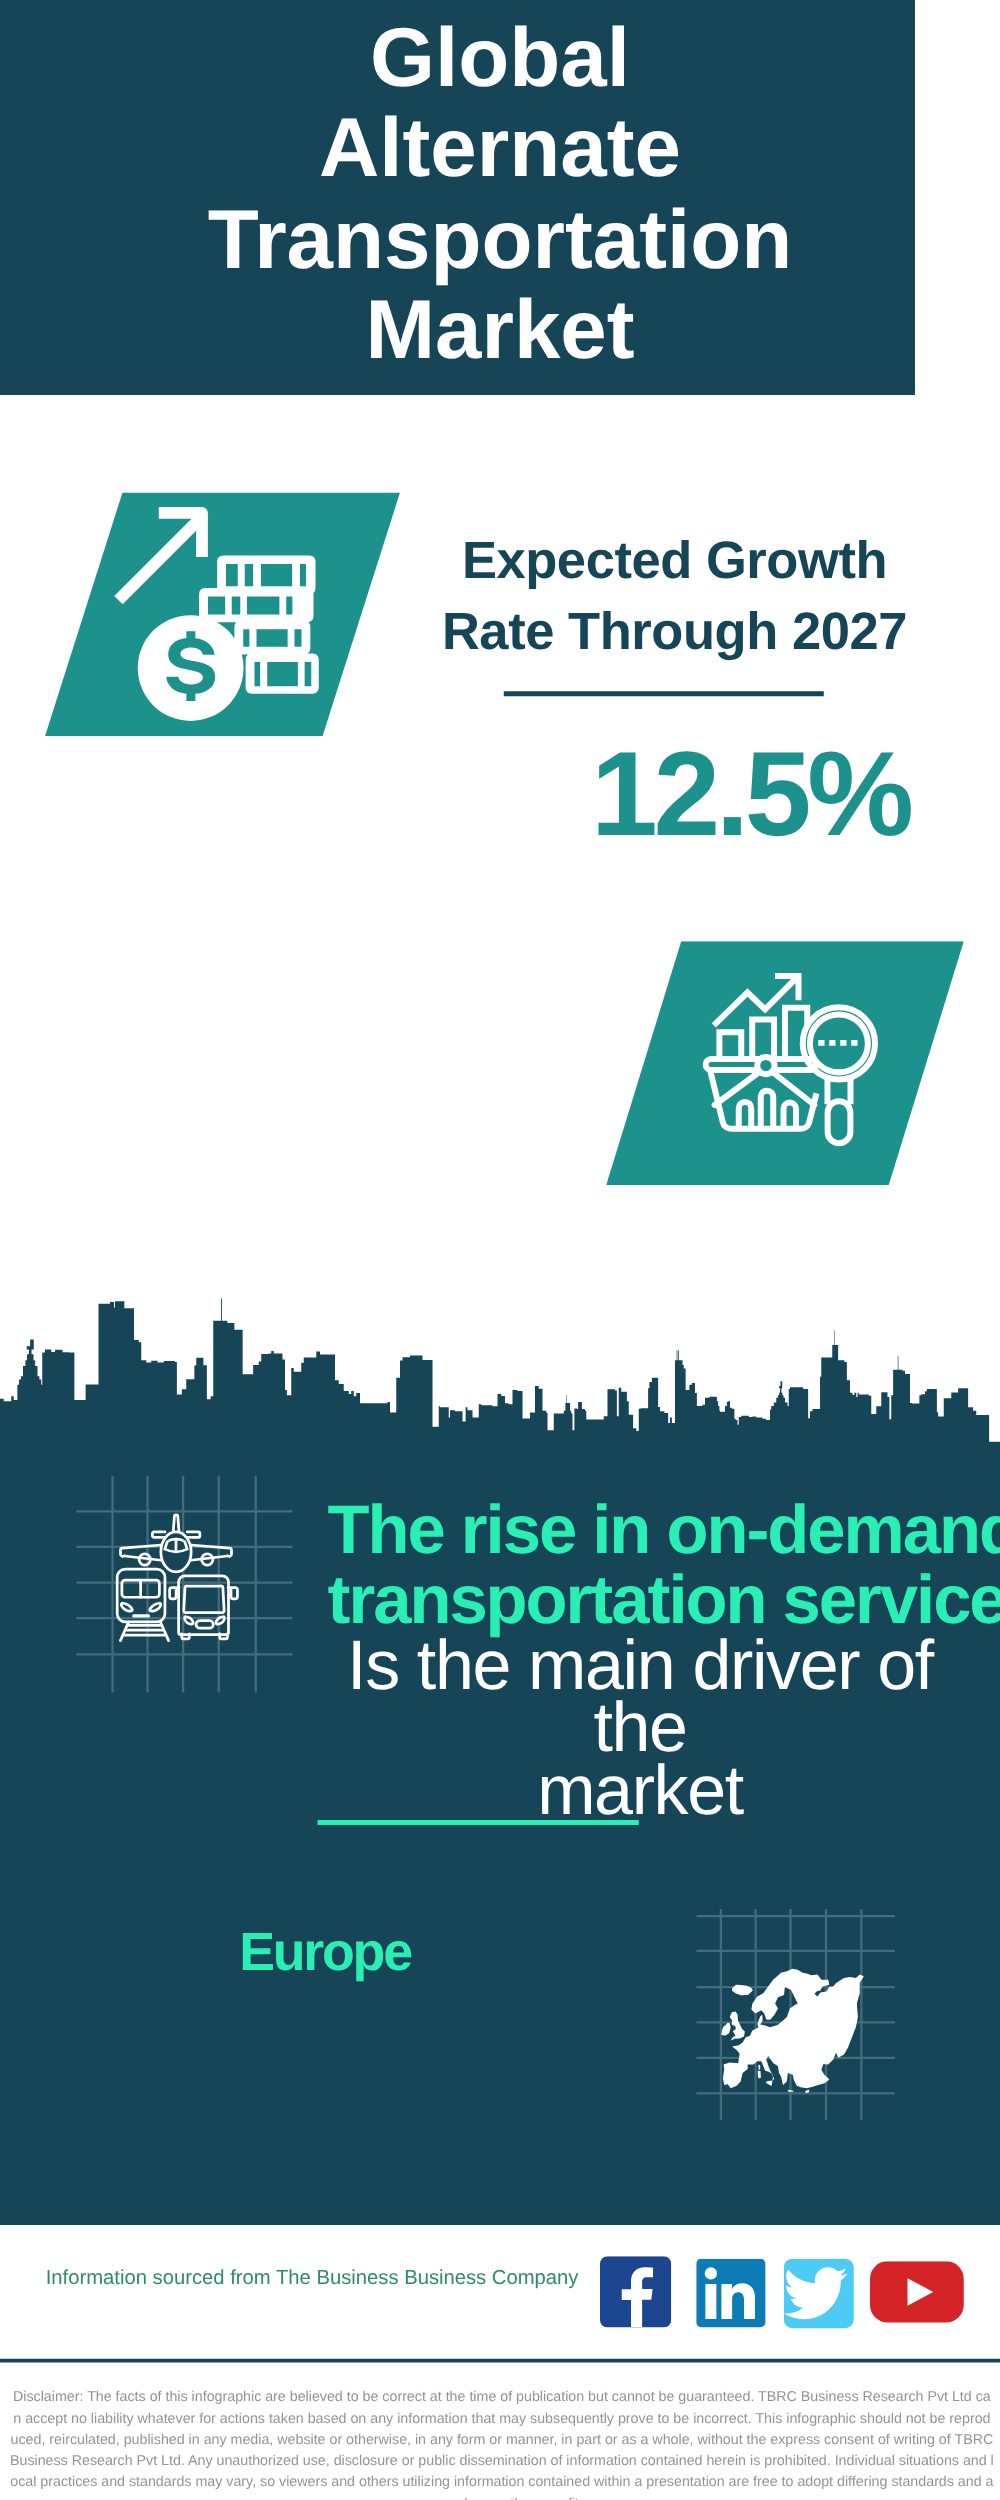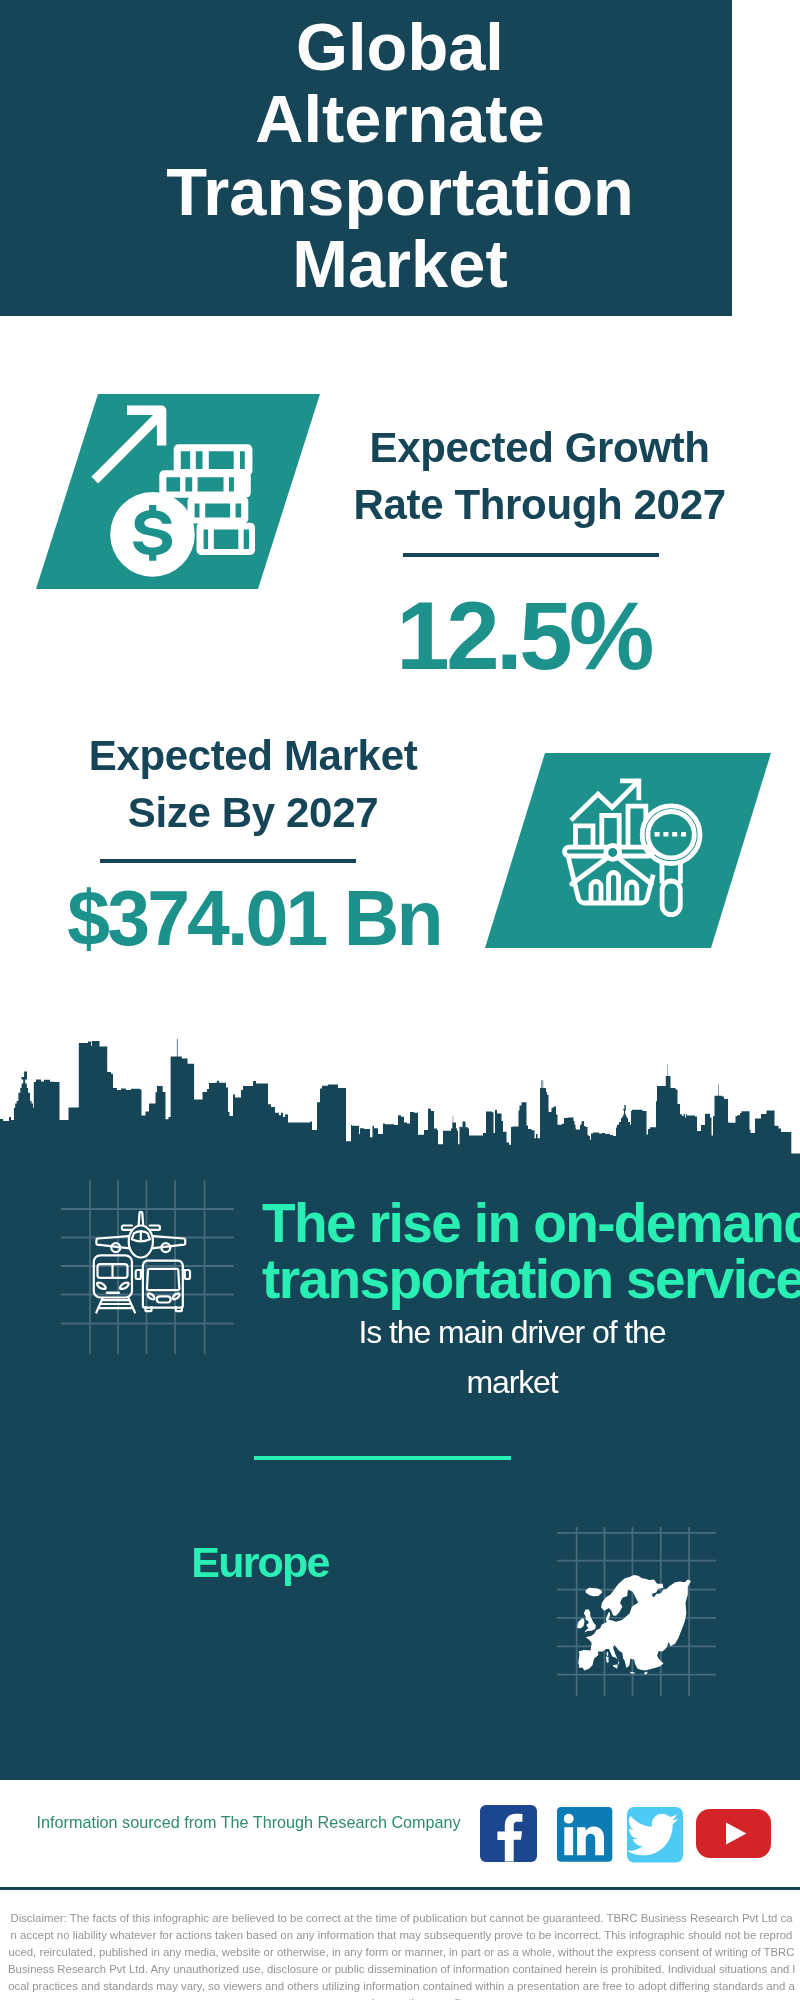--- a/index.html
+++ b/index.html
@@ -14,40 +14,40 @@
 
   
   .stat{position:absolute;text-align:center;}
   .stat-label{color:#164557;font-size:42px;font-weight:bold;line-height:57px;letter-spacing:-0.35px;}
   .rule{background:#164557;height:4px;}
   .stat-value{font-weight:bold;color:#1d918b;white-space:nowrap;}
 
   .para1{position:absolute;left:36px;top:394px;width:284px;height:195px;}
   .stat1{left:319.6px;top:379px;width:440px;margin-top:40px;}
   .rule1{width:256px;position:absolute;left:83px;top:134px;height:4px;}
-  .v1{font-size:96px;line-height:96px;letter-spacing:-3.5px;position:absolute;left:0;top:169px;width:408px;text-align:center;}
+  .v1{font-size:96px;line-height:96px;letter-spacing:-3.5px;position:absolute;left:0;top:169px;width:408px;text-align:right;}
 
   .para2{position:absolute;left:484.8px;top:752.8px;width:286px;height:195px;}
   .stat2{left:33px;top:727px;width:440px;}
   .rule2{width:256px;position:absolute;left:67px;top:132px;height:4px;}
   .v2{font-size:77px;line-height:74px;letter-spacing:-2.9px;position:absolute;left:33px;top:154px;width:376px;text-align:center;}
 
   
   .darksec{position:absolute;left:0;top:1154px;width:800px;height:626px;background:#164557;}
   .skyline{position:absolute;left:0;top:1000px;width:800px;height:160px;}
 
   .drv-title{color:#2aefb4;font-weight:bold;}
   .drv-sub{color:#ffffff;}
   .greenrule{position:absolute;}
 
   .grid1{position:absolute;left:61px;top:1180px;}
   .transicon{position:absolute;left:87px;top:1196px;}
   .drv{position:absolute;left:262px;top:1196px;width:500px;text-align:center;}
   .drv-title{font-size:55px;line-height:55.7px;letter-spacing:-1.6px;white-space:nowrap;}
-  .drv-sub{font-size:32px;line-height:50px;letter-spacing:-1.1px;}
+  .drv-sub{font-size:56px;line-height:50px;letter-spacing:-1.1px;}
   .gr1{left:253.5px;top:1456px;width:257px;height:4px;background:#2aefb4;}
 
   .grid2{position:absolute;left:557px;top:1527px;}
   .euromap{position:absolute;left:575px;top:1570px;}
   .reg{position:absolute;left:10px;top:1537px;width:500px;text-align:center;}
   .reg-title{color:#2aefb4;font-weight:bold;font-size:43px;line-height:50px;letter-spacing:-1.8px;}
   .reg-sub{color:#ffffff;font-size:44px;line-height:50px;letter-spacing:-0.1px;}
 
   .src{position:absolute;left:36.6px;top:1812px;color:#2e8b6e;font-size:16.2px;line-height:20px;}
   .social{position:absolute;left:480px;top:1805px;}
@@ -92,25 +92,20 @@
       </g>
     </svg>
   </div>
 
   <div class="stat stat1">
     <div class="stat-label">Expected Growth<br>Rate Through 2027</div>
     <div class="rule rule1"></div>
     <div class="stat-value v1">12.5%</div>
   </div>
 
-  <div class="stat stat2">
-    <div class="stat-label">Expected Market<br>Size By 2027</div>
-    <div class="rule rule2"></div>
-    <div class="stat-value v2">$374.01 Bn</div>
-  </div>
 
   <div class="para2">
     <svg width="286" height="195" viewBox="0 0 286 195">
       <polygon points="60,0 286,0 226,195 0,195" fill="#1d918b"></polygon>
       <g fill="none" stroke="#ffffff" stroke-width="4.8" stroke-linecap="square" stroke-linejoin="miter">
 
         <polyline points="87.7,65.7 113,41 127.1,54.5 151.5,30.0"></polyline>
         <polyline points="137.4,27.8 153.8,27.8 153.8,44.8"></polyline>
 
         <polyline points="90.5,96 90.5,72.8 108,72.8 108,96"></polyline>
@@ -232,21 +227,21 @@
       <path d="M 8.6,48.4 L 9.6,51.7 L 8.8,54.7 L 8.2,56.6 L 5.2,58.5 L 2.0,57.7 L 2.8,53.6 L 3.8,51.2 L 5.3,50.1 L 6.8,48.4 Z"></path>
       <path d="M 31.8,81.6 L 33.2,82.4 L 33.1,86.0 L 32.0,85.7 L 31.7,83.5 Z"></path>
       <path d="M 31.2,86.5 L 33.4,86.8 L 33.7,91.9 L 32.5,92.8 L 31.5,92.2 L 31.2,89.0 Z"></path>
       <path d="M 37.8,95.2 L 42.2,94.4 L 42.9,95.5 L 42.1,98.7 L 38.0,96.3 Z"></path>
       <path d="M 55.3,101.7 L 59.7,102.5 L 59.6,103.4 L 56.1,103.4 L 55.3,102.8 Z"></path>
       <path d="M 69.2,102.8 L 72.6,101.5 L 71.9,103.9 L 69.5,104.4 Z"></path>
     </g>
   </svg>
 
   <div class="src">
-    <div>Information sourced from The Through Research Company</div>
+    <div>Information sourced from The Business Business Company</div>
   </div>
   <div class="social">
     <a class="sbtn sb1">
       <svg viewBox="0 0 57 57" width="57" height="57">
         <rect x="0" y="0" width="57" height="57" rx="6" fill="#1d4690"></rect>
         <path d="M33.7 56.6 V34.7 h7.3 l1.1 -8.5 h-8.4 v-5.4 c0 -2.5 0.7 -4.1 4.2 -4.1 h4.5 v-7.6 c-0.8 -0.1 -3.5 -0.3 -6.6 -0.3 c-6.5 0 -11 4 -11 11.3 v6.3 h-7.4 v8.5 h7.4 v21.7 z" fill="#ffffff"></path>
       </svg>
     </a>
     <a class="sbtn sb2">
       <svg viewBox="0 0 57 57" width="57" height="57">

